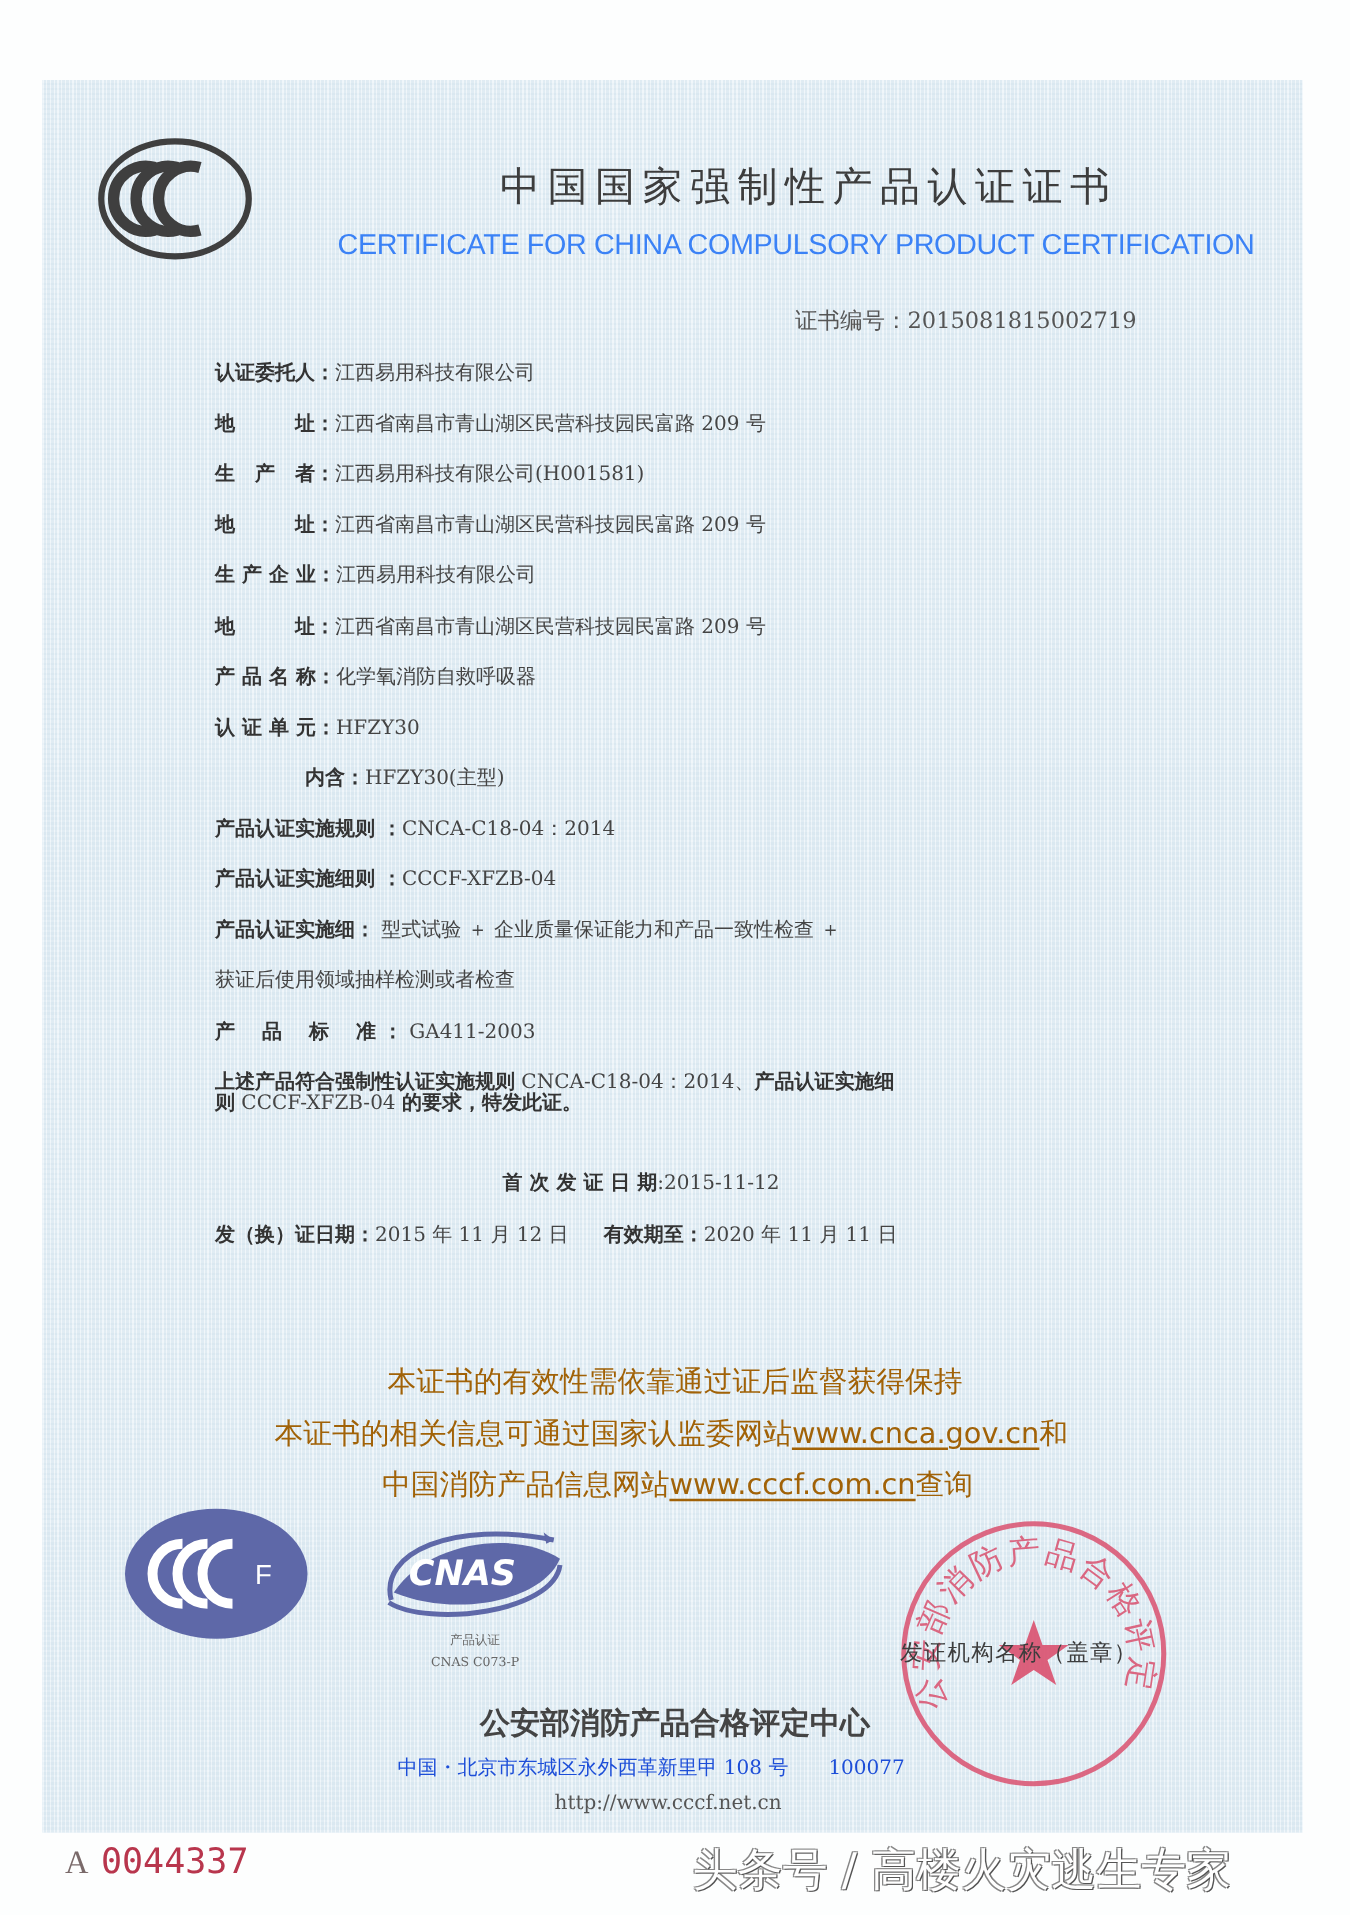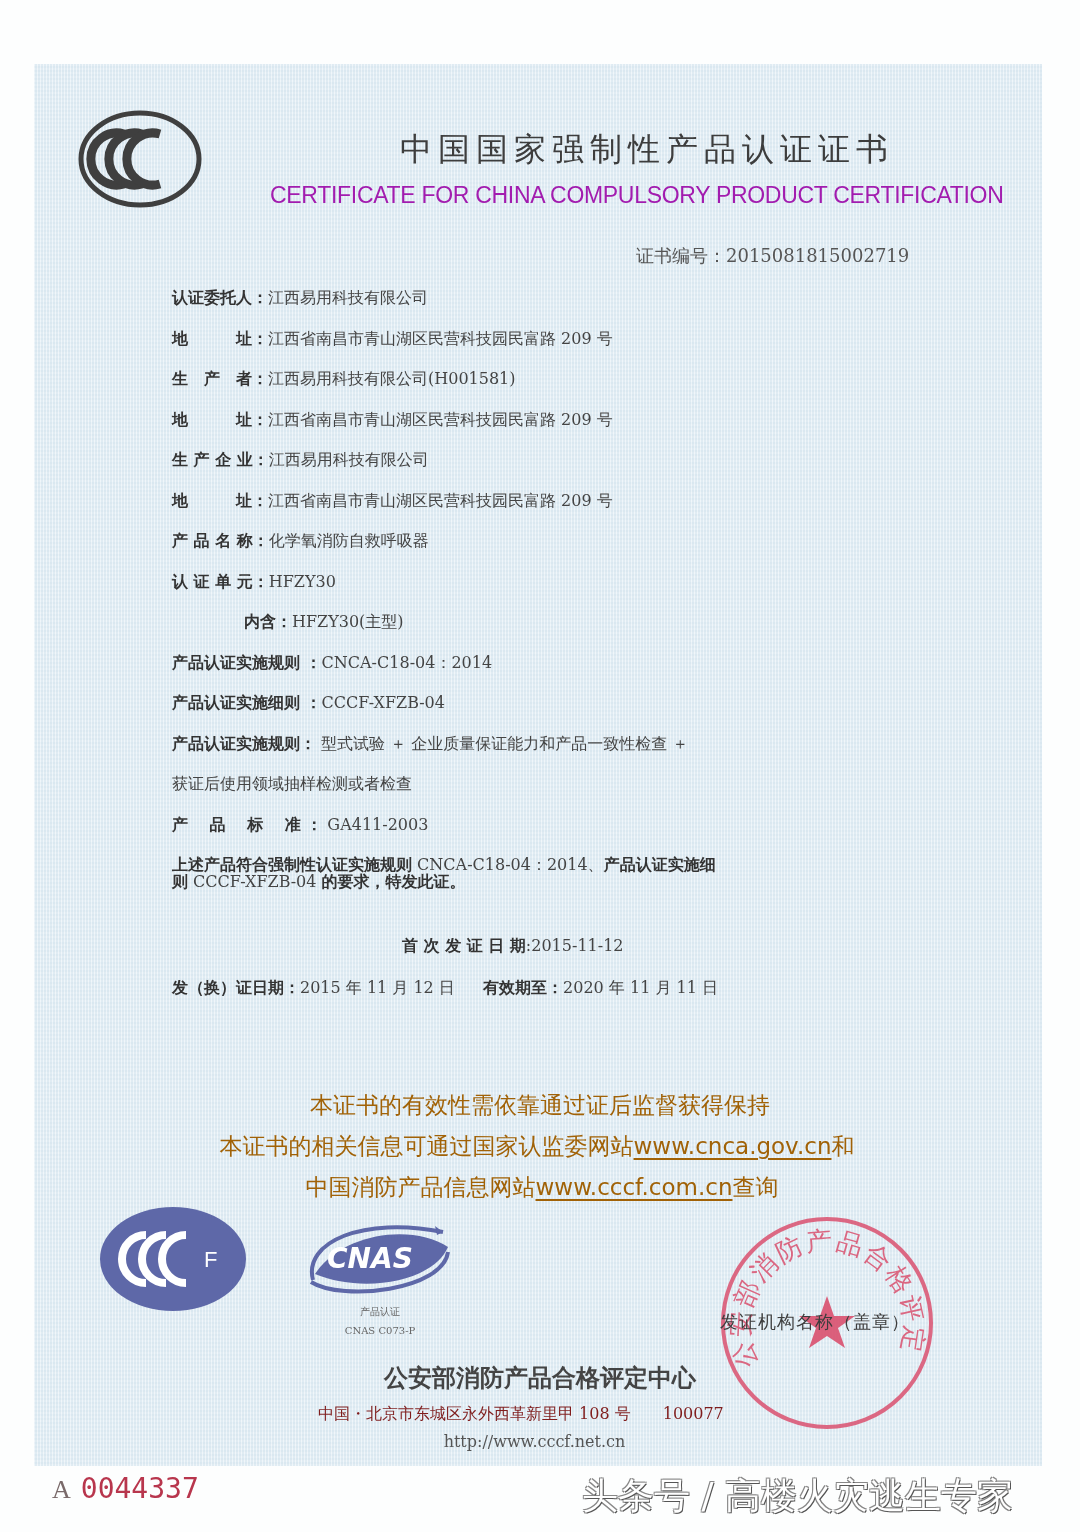--- a/index.html
+++ b/index.html
@@ -17,43 +17,43 @@
         repeating-linear-gradient(0deg, rgba(255,255,255,0.18) 0 2px, rgba(210,226,236,0.18) 2px 4px);
     }
     .abs { position: absolute; }
     .ccc-logo { left: 78px; top: 110px; width: 124px; height: 98px; }
     .title-cn {
       left: 400px; top: 128px; font-family: "DejaVu Sans", "Liberation Sans", sans-serif;
       font-size: 32px; letter-spacing: 6px; color: #3d3d3d; white-space: nowrap;
     }
     .title-en {
       left: 270px; top: 182px; font-family: "Liberation Sans", "DejaVu Sans", sans-serif;
-      font-size: 23px; color: #a21caf; white-space: nowrap; letter-spacing: -0.3px;
+      font-size: 23px; color: #3b82f6; white-space: nowrap; letter-spacing: -0.3px;
     }
     .certno { left: 636px; top: 244px; font-size: 18px; color: #555; white-space: nowrap; }
     .row { position: absolute; left: 162px; font-size: 16px; white-space: nowrap; color: #3a3a3a; padding-left: 10px; }
     .row .lbl { font-weight: bold; color: #333; }
     .row .val { color: #444; }
     .center-line {
       position: absolute; left: 0; width: 1080px; text-align: center;
       font-family: "DejaVu Sans", "Liberation Sans", sans-serif; font-size: 23px; color: #a16207; white-space: nowrap;
     }
     .url { text-decoration: underline; text-underline-offset: 4px; }
     .cccf-logo { left: 98px; top: 1205px; width: 150px; height: 108px; }
     .cnas-logo { left: 303px; top: 1212px; width: 152px; height: 90px; }
     .cnas-cap { left: 300px; width: 160px; text-align: center; font-size: 10px; color: #666; white-space: nowrap; }
     .issuer { left: 0; width: 1080px; text-align: center; font-weight: bold; font-size: 24px; color: #444; top: 1362px; }
-    .addr { left: 318px; top: 1404px; font-size: 16px; color: #7f1d1d; white-space: nowrap; }
+    .addr { left: 318px; top: 1404px; font-size: 16px; color: #1d4ed8; white-space: nowrap; }
     .web { left: 0; width: 1069px; text-align: center; top: 1432px; font-size: 16px; color: #555; }
     .seal { left: 718px; top: 1214px; width: 218px; height: 218px; }
     .seal-label { left: 720px; top: 1274px; font-size: 18px; color: #3d3d3d; white-space: nowrap; letter-spacing: 1px; margin-top: 36px; }
     .serial { left: 52px; top: 1472px; font-family: "DejaVu Sans Mono", "Liberation Mono", monospace; font-size: 28px; color: #b8364d; white-space: nowrap; }
     .serial .prefix { font-family: "Liberation Serif", serif; color: #7a6a6a; font-size: 26px; margin-right: 10px; }
     .watermark {
-      left: 582px; top: 1472px; font-family: "DejaVu Sans", "Liberation Sans", sans-serif;
+      left: 554px; top: 1472px; font-family: "DejaVu Sans", "Liberation Sans", sans-serif;
       font-size: 36px; color: #ffffff; white-space: nowrap;
       text-shadow: 1px 1px 0 #555, -1px -1px 0 #888, 1px -1px 0 #888, -1px 1px 0 #888;
     }
   </style>
 </head>
 <body>
 
 <div class="sheet"></div>
 
 <svg class="abs ccc-logo" viewBox="0 0 124 98">
@@ -73,21 +73,21 @@
 <div class="row" style="top:329px"><span class="lbl">地　　　址：</span><span class="val">江西省南昌市青山湖区民营科技园民富路 209 号</span></div>
 <div class="row" style="top:369px"><span class="lbl">生　产　者：</span><span class="val">江西易用科技有限公司(H001581)</span></div>
 <div class="row" style="top:410px"><span class="lbl">地　　　址：</span><span class="val">江西省南昌市青山湖区民营科技园民富路 209 号</span></div>
 <div class="row" style="top:450px"><span class="lbl">生 产 企 业：</span><span class="val">江西易用科技有限公司</span></div>
 <div class="row" style="top:491px"><span class="lbl">地　　　址：</span><span class="val">江西省南昌市青山湖区民营科技园民富路 209 号</span></div>
 <div class="row" style="top:531px"><span class="lbl">产 品 名 称：</span><span class="val">化学氧消防自救呼吸器</span></div>
 <div class="row" style="top:572px"><span class="lbl">认 证 单 元：</span><span class="val">HFZY30</span></div>
 <div class="row" style="top:612px; left:234px"><span class="lbl">内含：</span><span class="val">HFZY30(主型)</span></div>
 <div class="row" style="top:653px"><span class="lbl">产品认证实施规则 ：</span><span class="val">CNCA-C18-04：2014</span></div>
 <div class="row" style="top:693px"><span class="lbl">产品认证实施细则 ：</span><span class="val">CCCF-XFZB-04</span></div>
-<div class="row" style="top:734px"><span class="lbl">产品认证实施规则：</span><span class="val"> 型式试验 ＋ 企业质量保证能力和产品一致性检查 ＋</span></div>
+<div class="row" style="top:734px"><span class="lbl">产品认证实施细：</span><span class="val"> 型式试验 ＋ 企业质量保证能力和产品一致性检查 ＋</span></div>
 <div class="row" style="top:774px"><span class="val">获证后使用领域抽样检测或者检查</span></div>
 <div class="row" style="top:815px"><span class="lbl">产　 品　 标　 准 ：</span><span class="val"> GA411-2003</span></div>
 
 <div class="row" style="top:855px"><span class="lbl">上述产品符合强制性认证实施规则</span><span class="val"> CNCA-C18-04：2014、</span><span class="lbl">产品认证实施细</span></div>
 <div class="row" style="top:872px"><span class="lbl">则</span><span class="val"> CCCF-XFZB-04 </span><span class="lbl">的要求，特发此证。</span></div>
 
 <div class="row" style="top:936px; left:392px"><span class="lbl">首 次 发 证 日 期</span><span class="val">:2015-11-12</span></div>
 <div class="row" style="top:978px">
   <span class="lbl">发（换）证日期：</span><span class="val">2015 年 11 月 12 日</span>
   <span style="display:inline-block;width:18px"></span>

